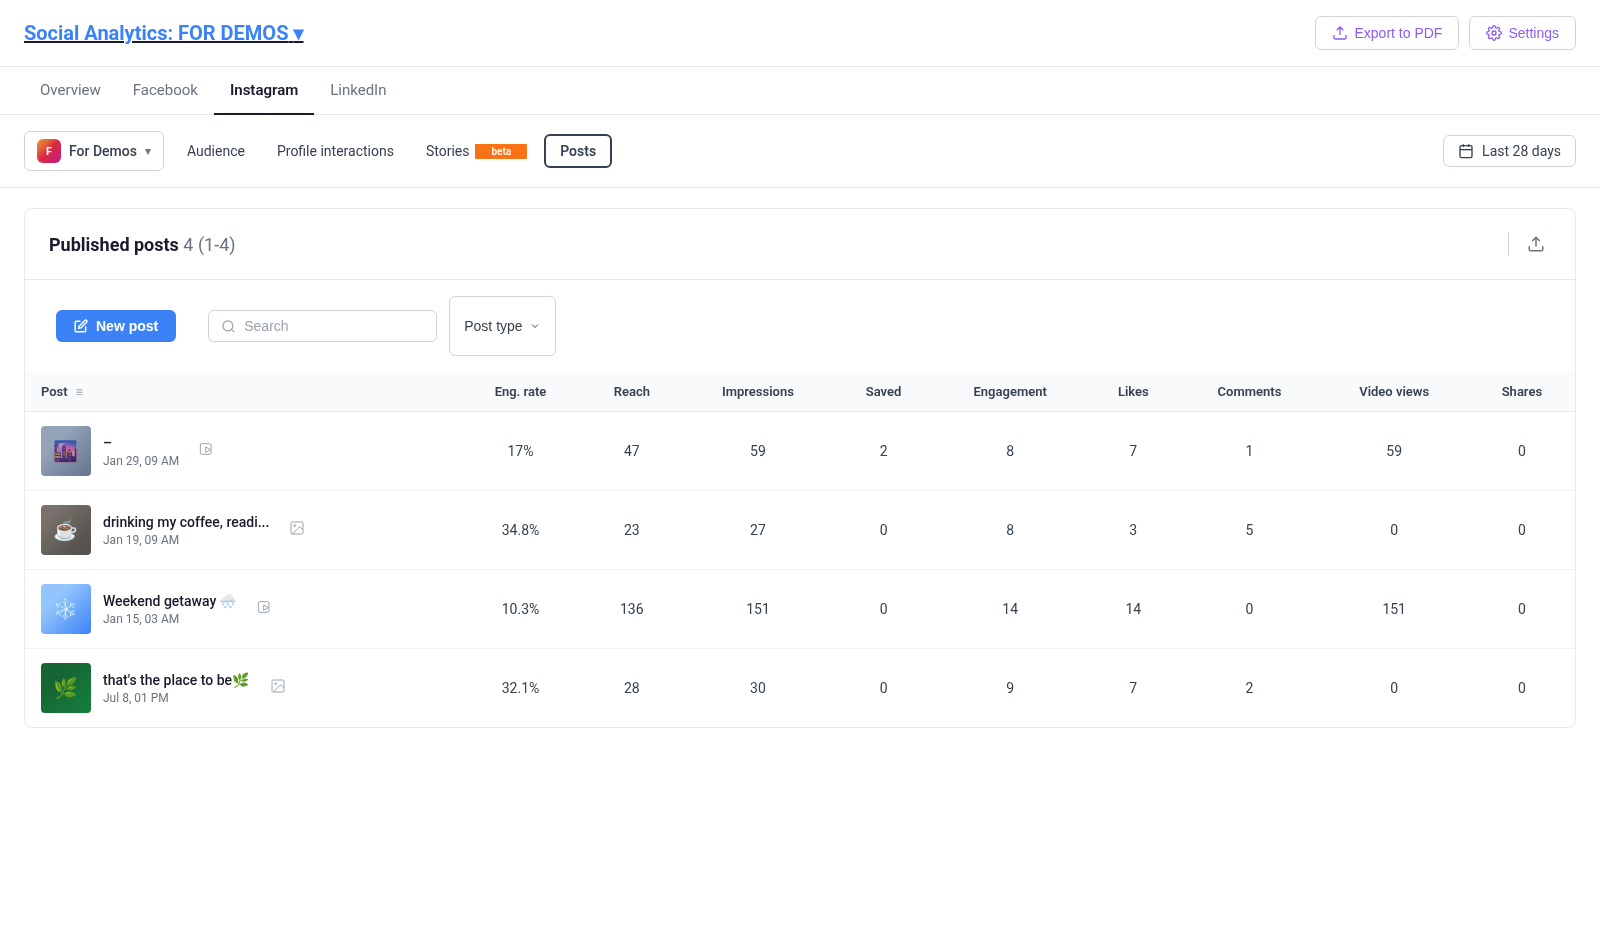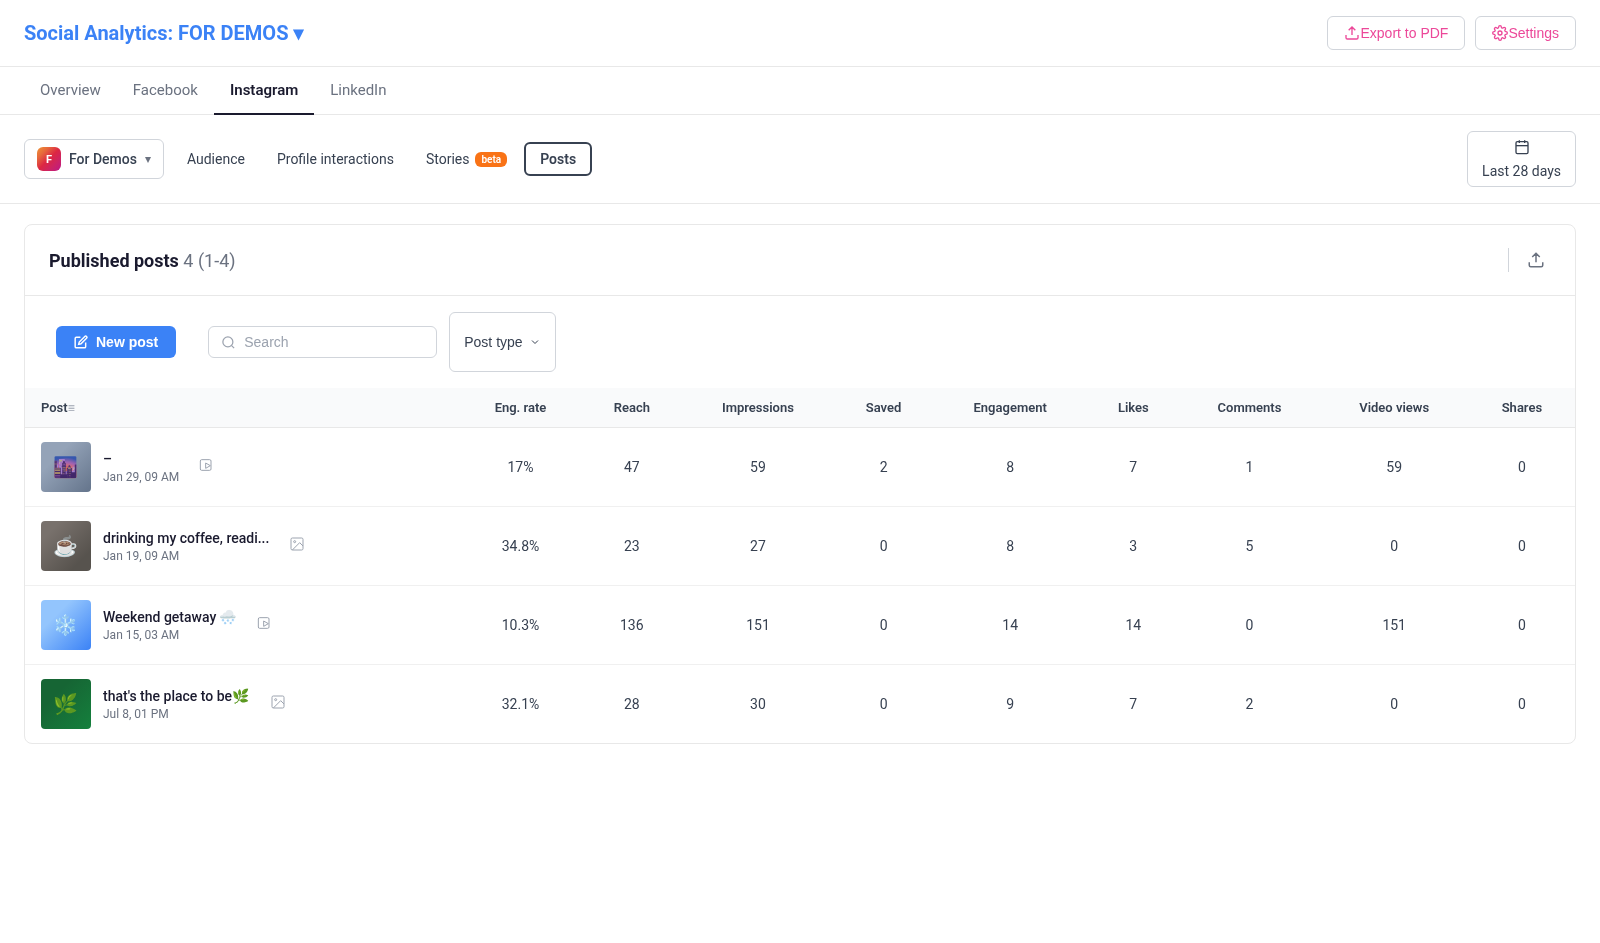--- a/index.html
+++ b/index.html
@@ -21,39 +21,41 @@
       align-items: center;
       justify-content: space-between;
       padding: 16px 24px;
       background: #fff;
       border-bottom: 1px solid #e8e8e8;
     }
     .header-title {
       font-size: 20px;
       font-weight: 700;
       color: #1a1a2e;
+      text-decoration: underline;
     }
     .header-title span {
       color: #3b82f6;
       font-weight: 700;
     }
     .header-actions {
       display: flex;
       gap: 10px;
     }
     .btn-outline {
       display: flex;
       align-items: center;
+      gap: 6px;
       padding: 8px 16px;
       border: 1px solid #d1d5db;
       border-radius: 6px;
       background: #fff;
       cursor: pointer;
       font-size: 14px;
-      color: #ec4899;
+      color: #8b5cf6;
       font-weight: 500;
     }
 
     
     .nav-tabs {
       display: flex;
       padding: 0 24px;
       border-bottom: 1px solid #e8e8e8;
       background: #fff;
       align-items: flex-end;
@@ -137,36 +139,35 @@
     }
     .sub-tab-stories {
       display: flex;
       align-items: center;
       gap: 6px;
     }
     .beta-badge {
       background: #f97316;
       color: white;
       font-size: 10px;
-      padding: 2px 6px;
-      border-radius: 6px;
+      padding: 2px 16px;
+      border-radius: 1px;
       font-weight: 600;
     }
     .date-picker {
       display: flex;
       align-items: center;
       gap: 8px;
       border: 1px solid #d1d5db;
       border-radius: 6px;
       padding: 7px 14px;
       cursor: pointer;
       font-size: 14px;
       color: #374151;
       background: #fff;
-      flex-direction: column;
     }
 
     
     .main-content {
       background: #fff;
       margin: 20px 24px;
       border: 1px solid #e8e8e8;
       border-radius: 8px;
     }
     .section-header {
@@ -322,21 +323,21 @@
     }
     .post-type-icon {
       margin-left: 8px;
       color: #9ca3af;
       font-size: 16px;
     }
     .muted { color: #d1d5db; }
     .th-sort {
       display: inline-flex;
       align-items: center;
-      gap: 0;
+      gap: 8px;
     }
     .sort-icon { font-size: 12px; color: #9ca3af; }
 
     
     .thumb-1 { background: linear-gradient(135deg, #94a3b8 30%, #64748b 100%); }
     .thumb-2 { background: linear-gradient(135deg, #78716c 20%, #57534e 80%); }
     .thumb-3 { background: linear-gradient(135deg, #93c5fd 30%, #3b82f6 100%); }
     .thumb-4 { background: linear-gradient(135deg, #166534 30%, #15803d 100%); }
 
     .thumb-inner {

